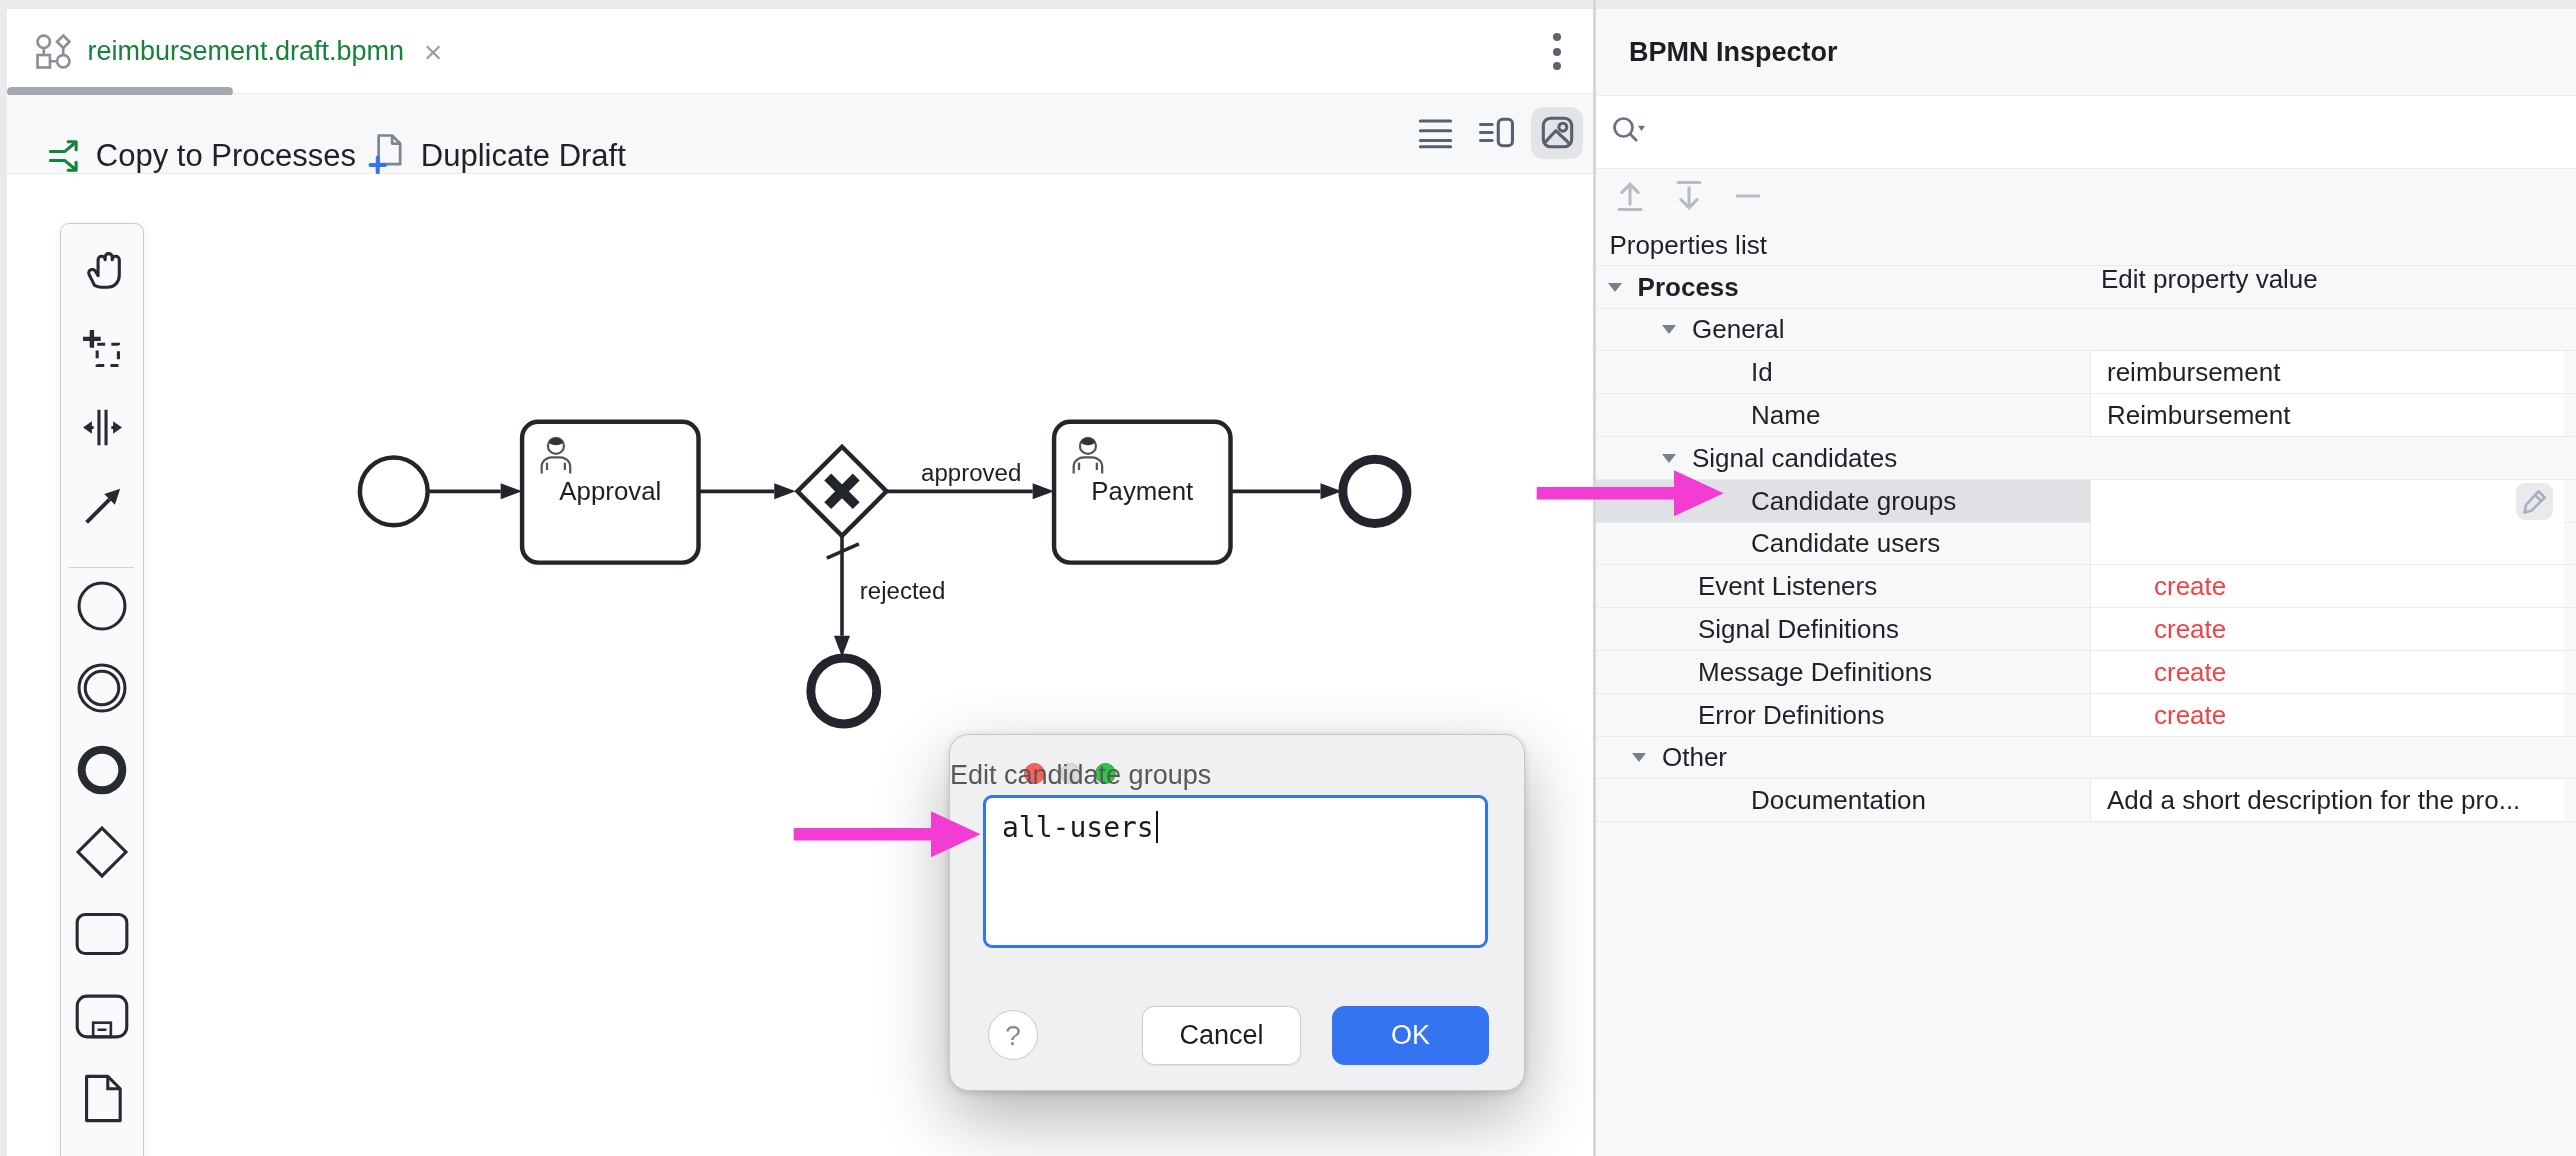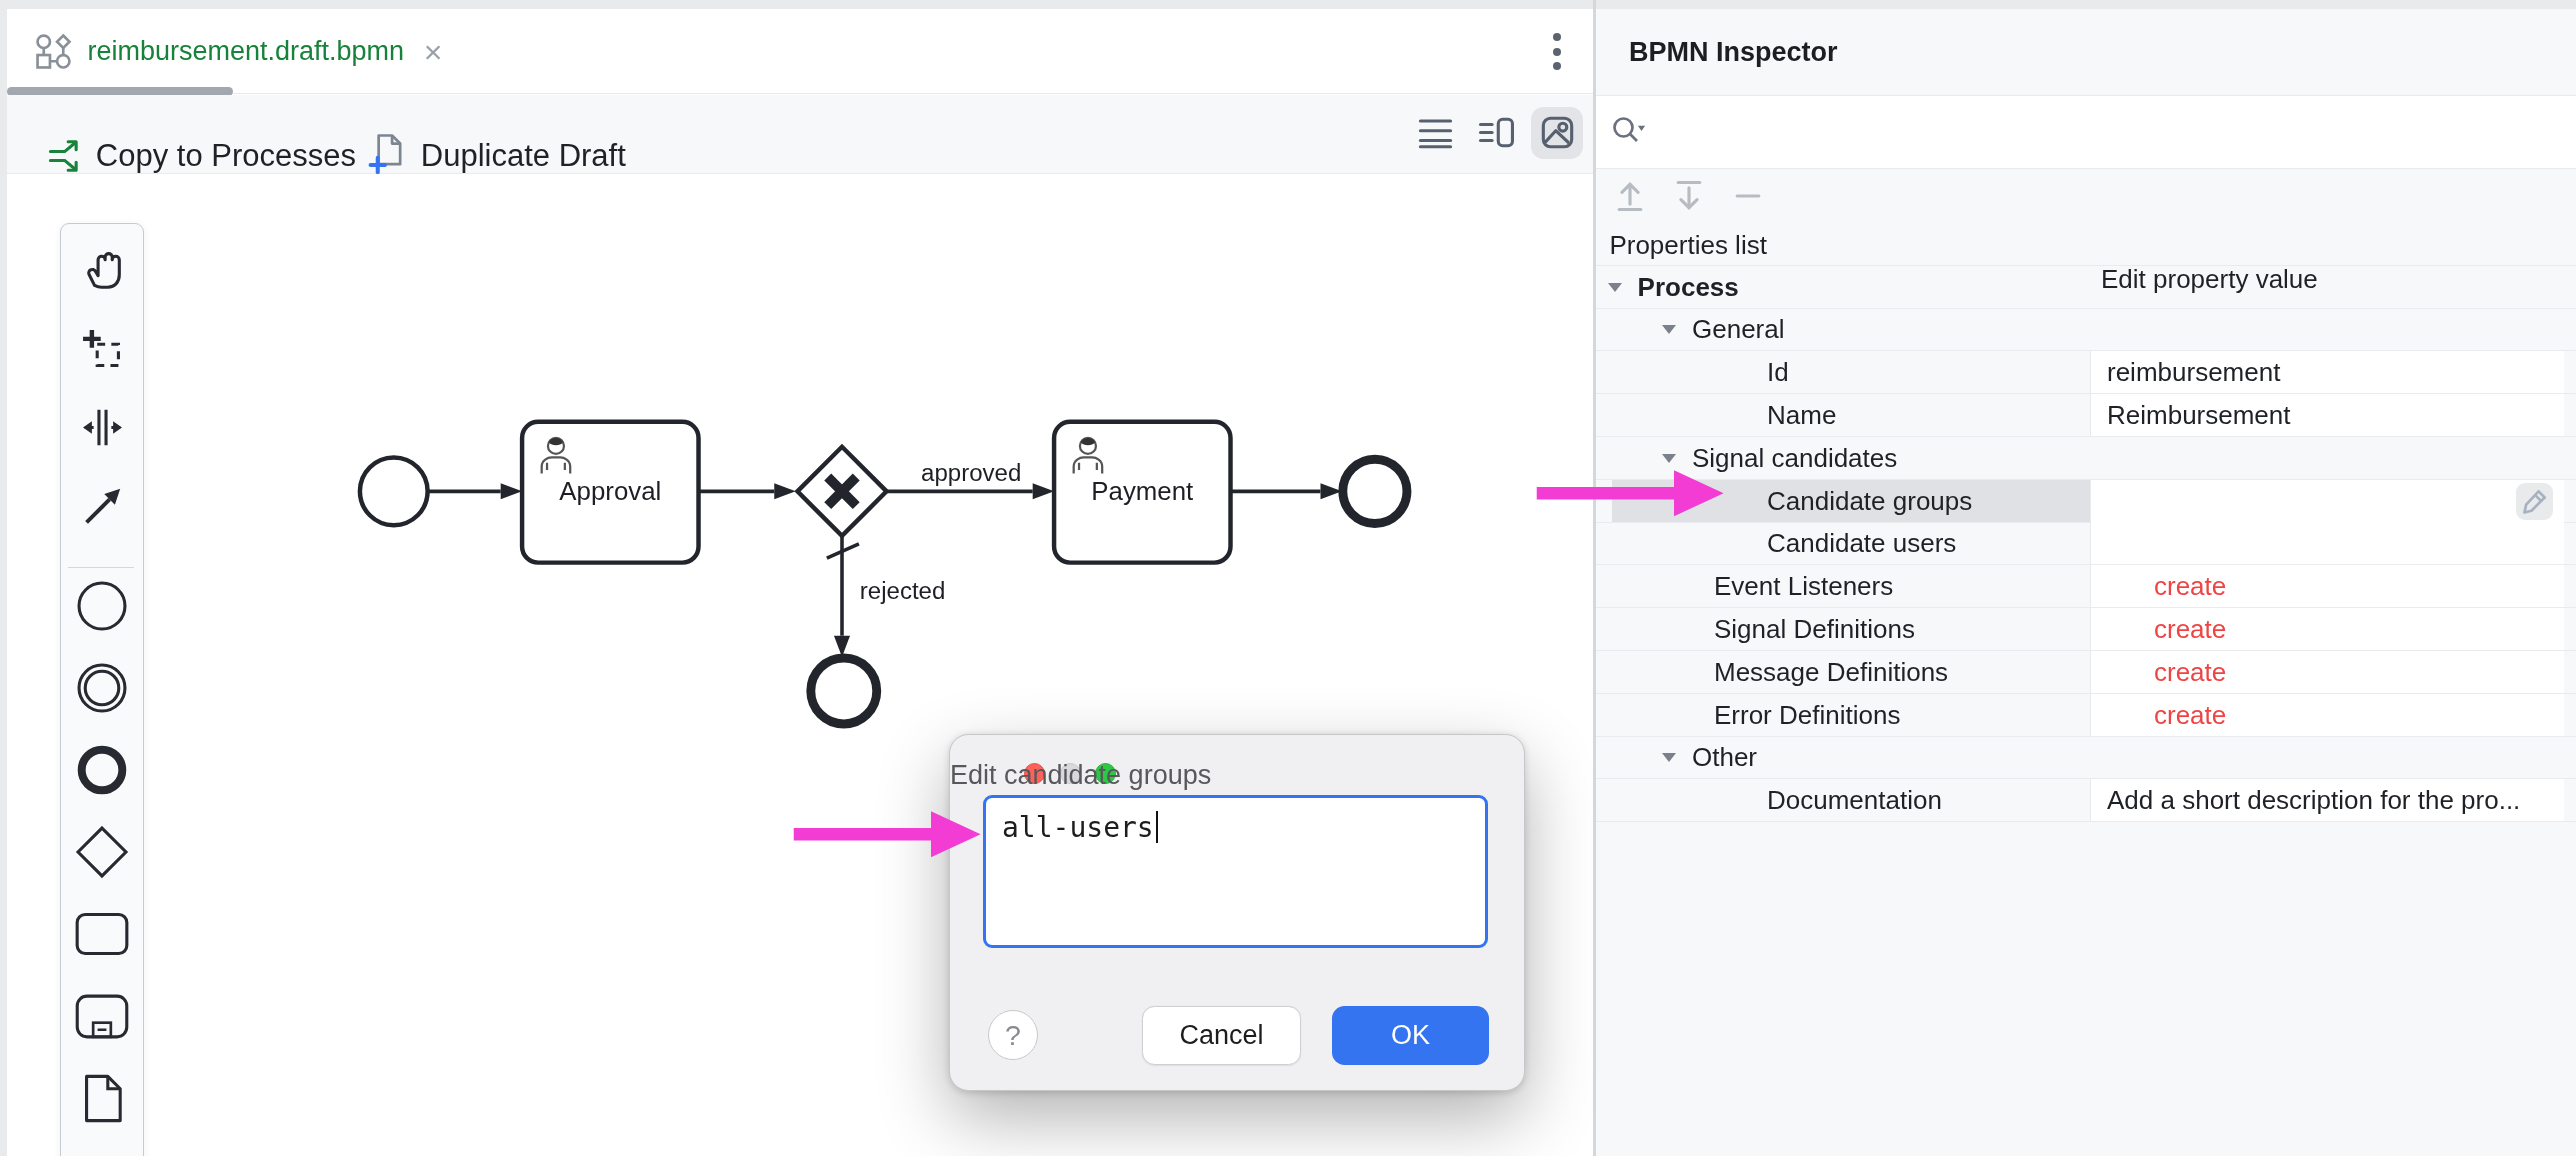--- a/index.html
+++ b/index.html
@@ -54,21 +54,21 @@
   .ins-title { position:absolute; left:0; top:0; width:100%; height:87px; border-bottom:0.9px solid #e8eaed; display:flex; align-items:center; padding-left:33px; font-weight:bold; font-size:27px; color:#1c1e22; }
   .ins-search { position:absolute; left:0; top:87px; width:100%; height:73px; background:#fff; border-bottom:0.9px solid #e8eaed; display:flex; align-items:center; padding-left:14.3px; gap:3.6px; }
   .ins-icons { position:absolute; left:0; top:160px; width:100%; height:53px; display:flex; align-items:center; gap:23px; padding-left:16px; }
   .ins-colhead { position:absolute; left:0; top:214px; width:100%; height:43px; border-bottom:0.9px solid #e8eaed; }
   .ins-colhead span:first-child { position:absolute; left:13.4px; top:7.1px;text-align:center; }
   .ins-colhead span:last-child { position:absolute; left:505px; top:7.1px;margin-top:34px; }
 
   .row { position:absolute; left:0; width:100%; height:43px; border-bottom:0.9px solid #e9ebef; }
   .grow { display:flex; align-items:center; }
   .chev { width:0; height:0; margin-right:16px; border-left:7.1px solid transparent; border-right:7.1px solid transparent; border-top:9px solid #7a818c; }
-  .leaf .lbl { position:absolute; left:16px; top:0; width:494px; height:42px; display:flex; align-items:center; }
+  .leaf .lbl { position:absolute; left:0; top:0; width:494px; height:42px; display:flex; align-items:center; }
   .leaf .val { position:absolute; left:494px; top:0; width:474px; height:42px; background:#fff; border-left:0.9px solid #e8eaed; display:flex; align-items:center; padding:0 16px; white-space:nowrap; overflow:hidden; }
   .leaf.selected .lbl { background:#e0e1e4; }
   .link { color:#ef4444;margin-left:47px; }
   .pencil-btn { position:absolute; right:10.7px; top:2.7px; width:37px; height:37px; background:#e9eaec; border-radius:9px; display:flex; align-items:center; justify-content:center; }
 
   svg text { font-family:"Liberation Sans", sans-serif; }
 </style>
 </head>
 <body>
 
@@ -420,21 +420,21 @@
         </div>
     </div>
     <div class="row leaf" style="top:685px;">
       <div class="lbl" style="padding-left:102px;">
           <span>Error Definitions</span>
         </div>
       <div class="val">
           <span class="link">create</span>
         </div>
     </div>
-    <div class="row grow" style="top:727px; padding-left:66px;">
+    <div class="row grow" style="top:727px; padding-left:36px;">
       <span class="chev"></span>
         <span>Other</span>
     </div>
     <div class="row leaf" style="top:770px;">
       <div class="lbl" style="padding-left:155px;">
           <span>Documentation</span>
         </div>
       <div class="val">
           <span>Add a short description for the pro...</span>
         </div>

